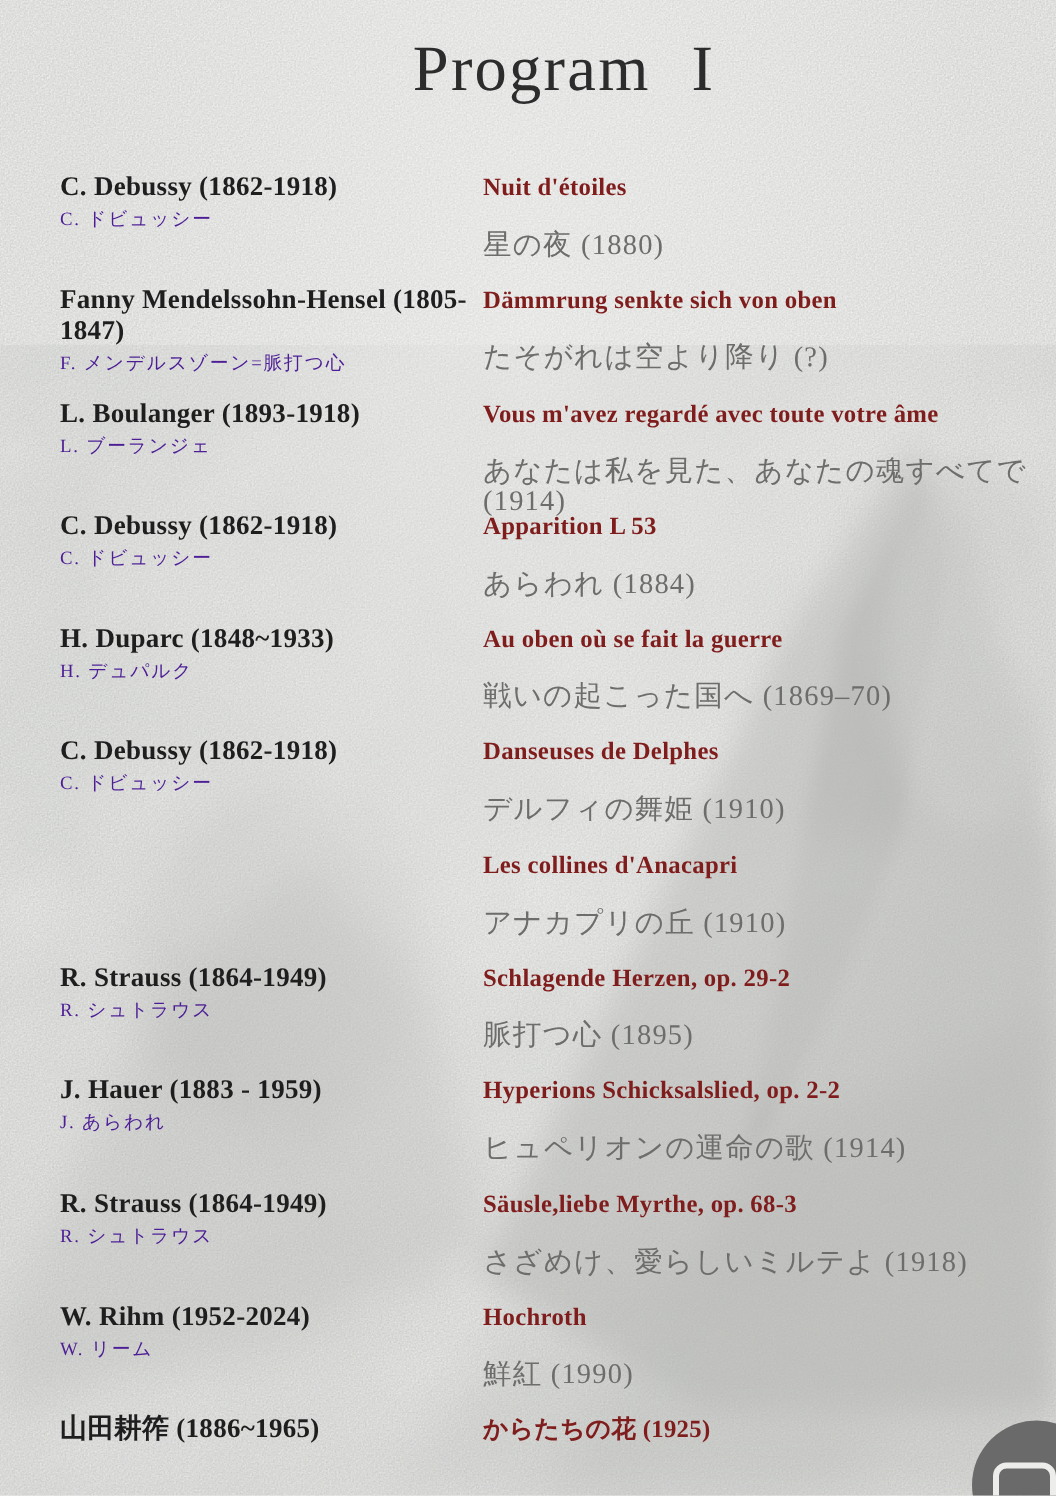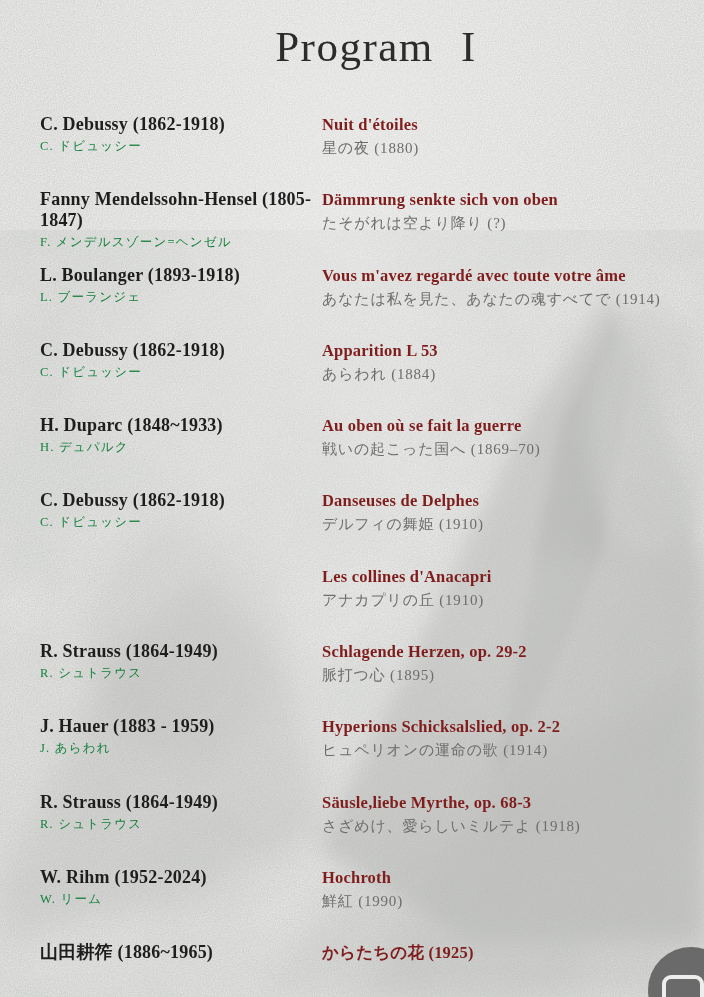--- a/index.html
+++ b/index.html
@@ -23,29 +23,29 @@
   .program-list{position:absolute;top:114px;left:40px;right:0;}
   .entry{position:relative;height:75.3px;}
   .col-left{position:absolute;left:0;top:0;width:272px;}
   .col-right{position:absolute;left:282px;top:0;right:8px;}
   .composer{
     font-weight:700;font-size:18px;line-height:21px;
     color:#1e1e1e;letter-spacing:0.2px;
   }
   .composer-ja{
     font-weight:400;font-size:12.5px;line-height:17px;
-    color:#15803d;letter-spacing:1.2px;margin-top:3px;
+    color:#4c1d95;letter-spacing:1.2px;margin-top:3px;
   }
   .piece{
     font-weight:600;font-size:16.5px;line-height:21px;
     color:#7f1d1d;letter-spacing:0.2px;
   }
   .piece-ja{
-    font-weight:400;font-size:15px;line-height:20px;
-    color:#6d6d6b;letter-spacing:0.8px;margin-top:3px;
+    font-weight:400;font-size:19px;line-height:20px;
+    color:#6d6d6b;letter-spacing:0.8px;margin-top:19px;
   }
   .fab{
     position:absolute;right:-30px;bottom:-36px;z-index:3;
     width:86px;height:86px;border-radius:50%;
     background:#6a6a6a;border:none;padding:0;cursor:pointer;
   }
   .fab-glyph{
     position:absolute;left:14px;top:28px;
     width:34px;height:26px;
     border:4px solid #ededeb;border-radius:9px;
@@ -109,21 +109,21 @@
     </div>
     <div class="col-right">
       <div class="piece">Nuit d'étoiles</div>
       <div class="piece-ja">星の夜 (1880)</div>
     </div>
   </div>
 
   <div class="entry">
     <div class="col-left">
       <div class="composer">Fanny Mendelssohn-Hensel (1805-1847)</div>
-      <div class="composer-ja">F. メンデルスゾーン=ヘンゼル</div>
+      <div class="composer-ja">F. メンデルスゾーン=脈打つ心</div>
     </div>
     <div class="col-right">
       <div class="piece">Dämmrung senkte sich von oben</div>
       <div class="piece-ja">たそがれは空より降り (?)</div>
     </div>
   </div>
 
   <div class="entry">
     <div class="col-left">
       <div class="composer">L. Boulanger (1893-1918)</div>

